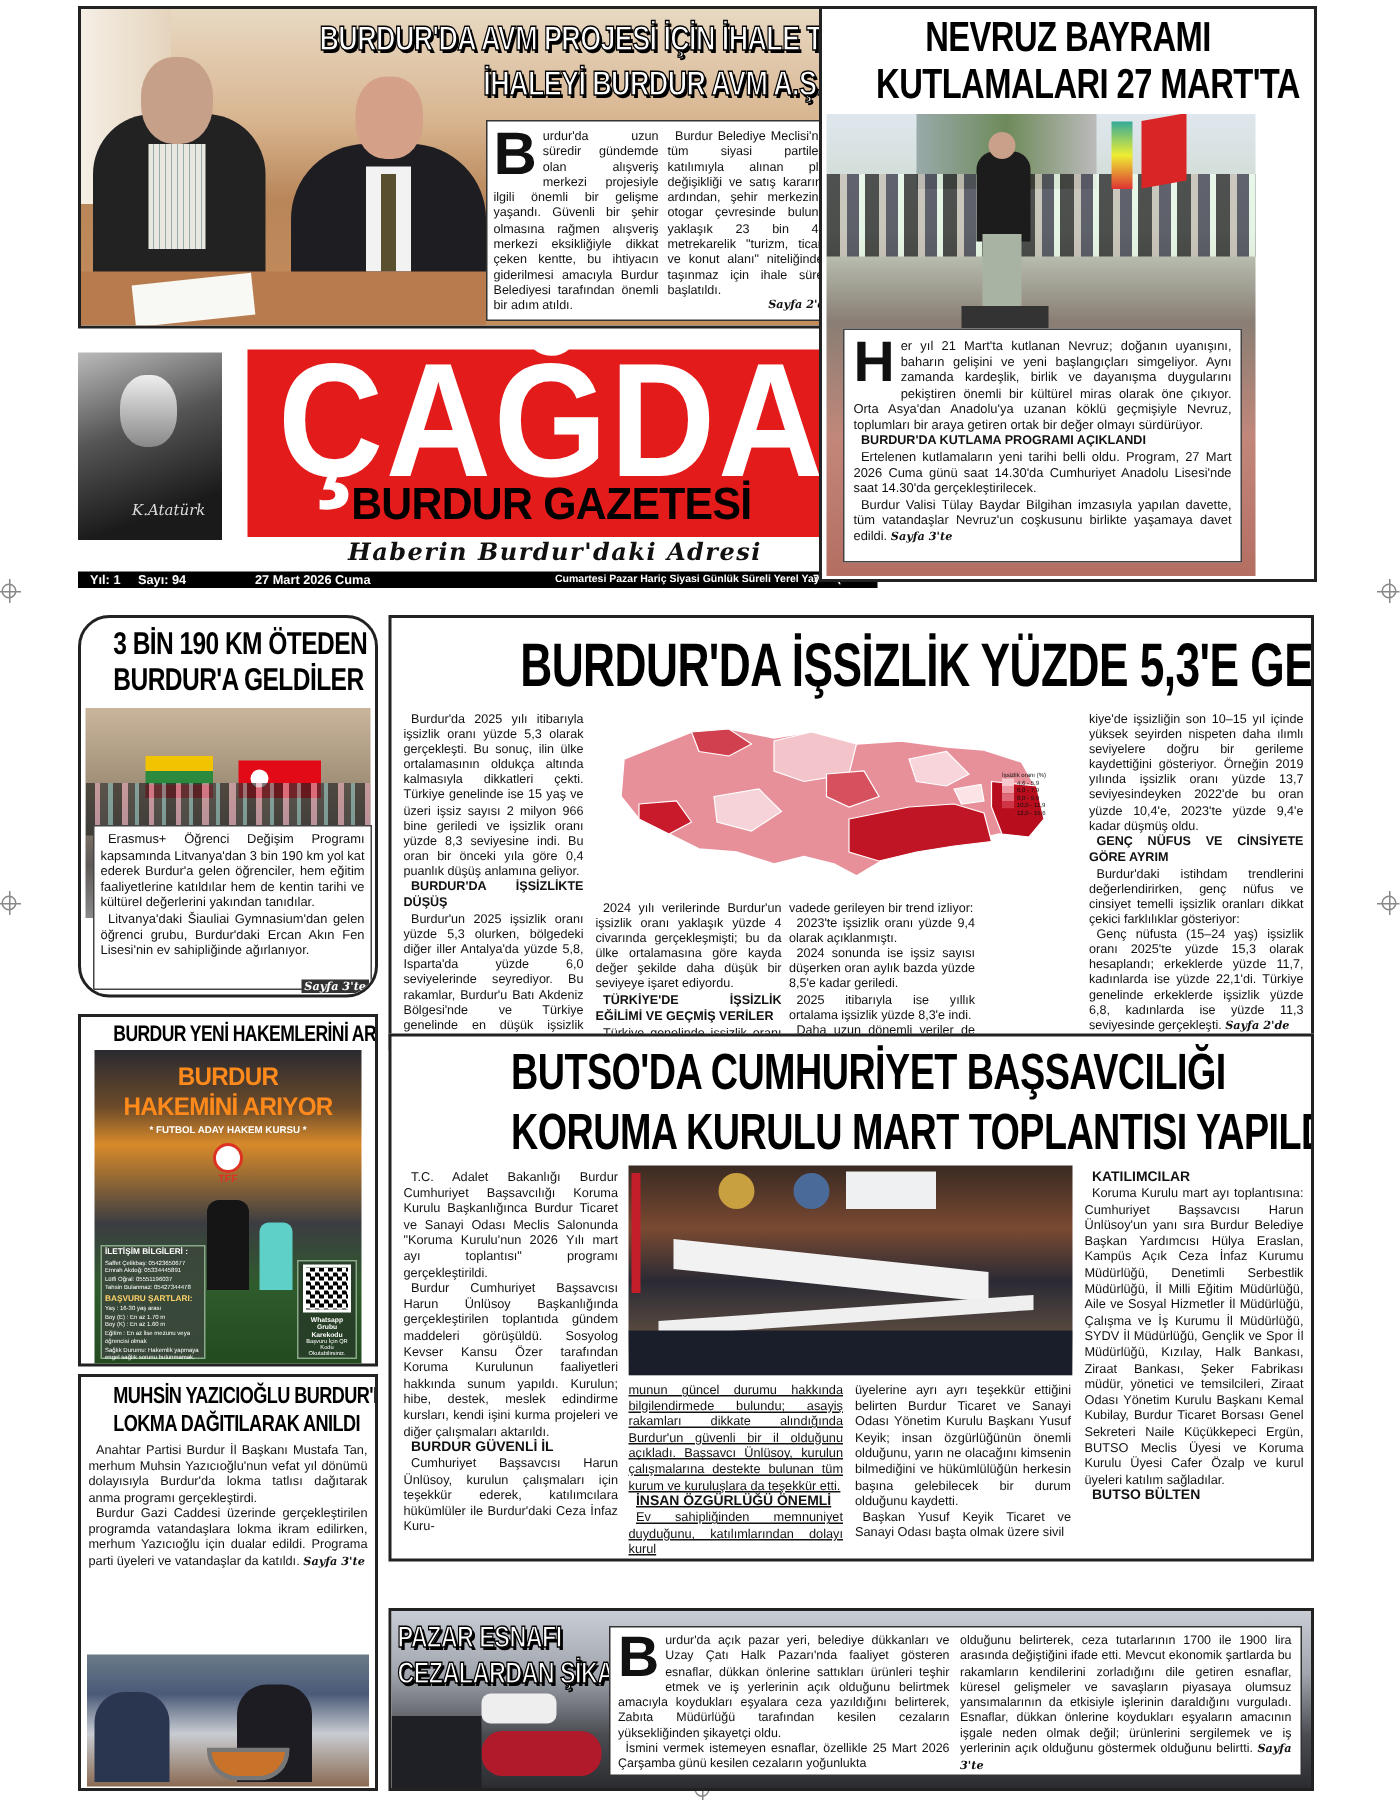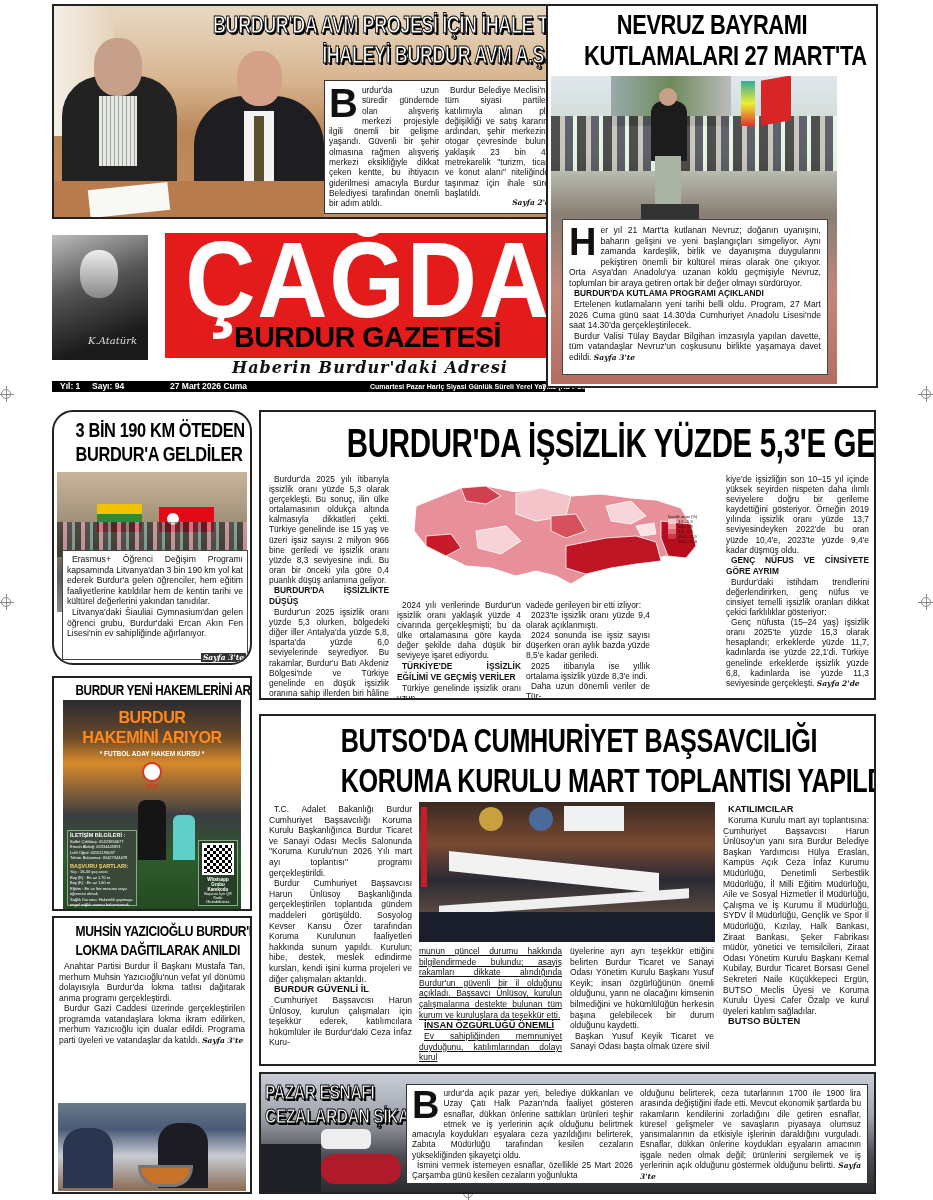--- a/index.html
+++ b/index.html
@@ -161,21 +161,21 @@
     </div>
   </div>
 
   <div class="abs txt" style="left:136px;top:188px;width:124px;font-size:8.4px;line-height:10.1px;">
     <p>2024 yılı verilerinde Burdur'un işsizlik oranı yaklaşık yüzde 4 civarında gerçekleşmişti; bu da ülke ortalamasına göre kayda değer şekilde daha düşük bir seviyeye işaret ediyordu.</p>
     <div class="sub" style="font-size:8.4px;">TÜRKİYE'DE İŞSİZLİK EĞİLİMİ VE GEÇMİŞ VERİLER</div>
     <p>Türkiye genelinde işsizlik oranı uzun</p>
   </div>
 
   <div class="abs txt" style="left:265px;top:188px;width:124px;font-size:8.4px;line-height:10.1px;">
-    <div>vadede gerileyen bir etti izliyor:</div>
+    <div>vadede gerileyen bir trend izliyor:</div>
     <p>2023'te işsizlik oranı yüzde 9,4 olarak açıklanmıştı.</p>
     <p>2024 sonunda ise işsiz sayısı düşerken oran aylık bazda yüzde 8,5'e kadar geriledi.</p>
     <p>2025 itibarıyla ise yıllık ortalama işsizlik yüzde 8,3'e indi.</p>
     <p>Daha uzun dönemli veriler de Tür-</p>
   </div>
 
   <div class="abs txt" style="left:465px;top:62px;width:143px;font-size:8.4px;line-height:10.1px;">
     <div>kiye'de işsizliğin son 10–15 yıl içinde yüksek seyirden nispeten daha ılımlı seviyelere doğru bir gerileme kaydettiğini gösteriyor. Örneğin 2019 yılında işsizlik oranı yüzde 13,7 seviyesindeyken 2022'de bu oran yüzde 10,4'e, 2023'te yüzde 9,4'e kadar düşmüş oldu.</div>
     <div class="sub" style="font-size:8.4px;">GENÇ NÜFUS VE CİNSİYETE GÖRE AYRIM</div>
     <p>Burdur'daki istihdam trendlerini değerlendirirken, genç nüfus ve cinsiyet temelli işsizlik oranları dikkat çekici farklılıklar gösteriyor:</p>
@@ -221,21 +221,21 @@
     <p>Anahtar Partisi Burdur İl Başkanı Mustafa Tan, merhum Muhsin Yazıcıoğlu'nun vefat yıl dönümü dolayısıyla Burdur'da lokma tatlısı dağıtarak anma programı gerçekleştirdi.</p>
     <p><span>Burdur Gazi Caddesi üzerinde gerçekleştirilen programda vatandaşlara lokma ikram edilirken, merhum Yazıcıoğlu için dualar edildi. Programa parti üyeleri ve vatandaşlar da katıldı.</span> <span class="sayfa">Sayfa 3'te</span></p>
   </div>
   <div class="photo" style="left:4px;top:185px;width:188px;height:88px;background:linear-gradient(180deg,#6a7a88 0%,#4a5a78 30%,#c8ccd2 60%,#8a6a52 100%);">
     <div class="abs" style="left:5px;top:25px;width:50px;height:60px;background:#2a3550;border-radius:20px 20px 0 0;"></div>
     <div class="abs" style="left:100px;top:20px;width:50px;height:65px;background:#1c1c22;border-radius:20px 20px 0 0;"></div>
     <div class="abs" style="left:80px;top:62px;width:55px;height:22px;background:#c9722a;border-radius:0 0 20px 20px;border:3px solid #777;"></div>
   </div>
 </div>
 
-<div class="box" style="left:259px;top:714px;width:617px;height:352px;">
+<div class="box" style="left:259px;top:689px;width:617px;height:352px;">
   <div class="hl" style="font-size:34px;line-height:40px;margin-top:4px;transform:scaleX(0.74);">BUTSO'DA CUMHURİYET BAŞSAVCILIĞI</div>
   <div class="hl" style="font-size:34px;line-height:40px;transform:scaleX(0.74);">KORUMA KURULU MART TOPLANTISI YAPILDI</div>
   <div class="abs txt" style="left:8px;top:88px;width:143px;font-size:8.5px;line-height:10.6px;">
     <p>T.C. Adalet Bakanlığı Burdur Cumhuriyet Başsavcılığı Koruma Kurulu Başkanlığınca Burdur Ticaret ve Sanayi Odası Meclis Salonunda "Koruma Kurulu'nun 2026 Yılı mart ayı toplantısı" programı gerçekleştirildi.</p>
     <p>Burdur Cumhuriyet Başsavcısı Harun Ünlüsoy Başkanlığında gerçekleştirilen toplantıda gündem maddeleri görüşüldü. Sosyolog Kevser Kansu Özer tarafından Koruma Kurulunun faaliyetleri hakkında sunum yapıldı. Kurulun; hibe, destek, meslek edindirme kursları, kendi işini kurma projeleri ve diğer çalışmaları aktarıldı.</p>
     <div class="sub">BURDUR GÜVENLİ İL</div>
     <p>Cumhuriyet Başsavcısı Harun Ünlüsoy, kurulun çalışmaları için teşekkür ederek, katılımcılara hükümlüler ile Burdur'daki Ceza İnfaz Kuru-</p>
   </div>
   <div class="photo" style="left:158px;top:86px;width:296px;height:140px;background:linear-gradient(180deg,#3a2a22 0%,#7a4a32 30%,#2a2a34 55%,#5a4a40 80%,#d8d8da 100%);">
     <div class="abs" style="left:2px;top:5px;width:6px;height:80px;background:#c41e2a;"></div>

